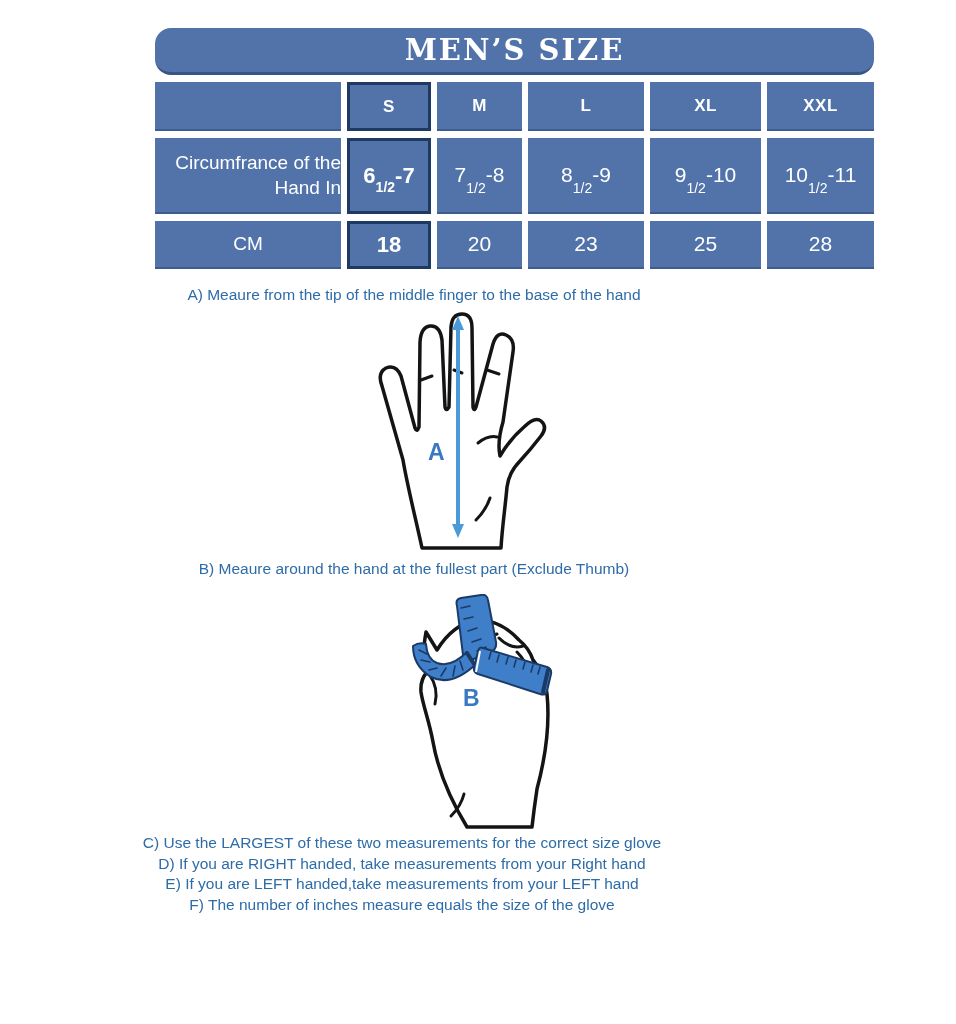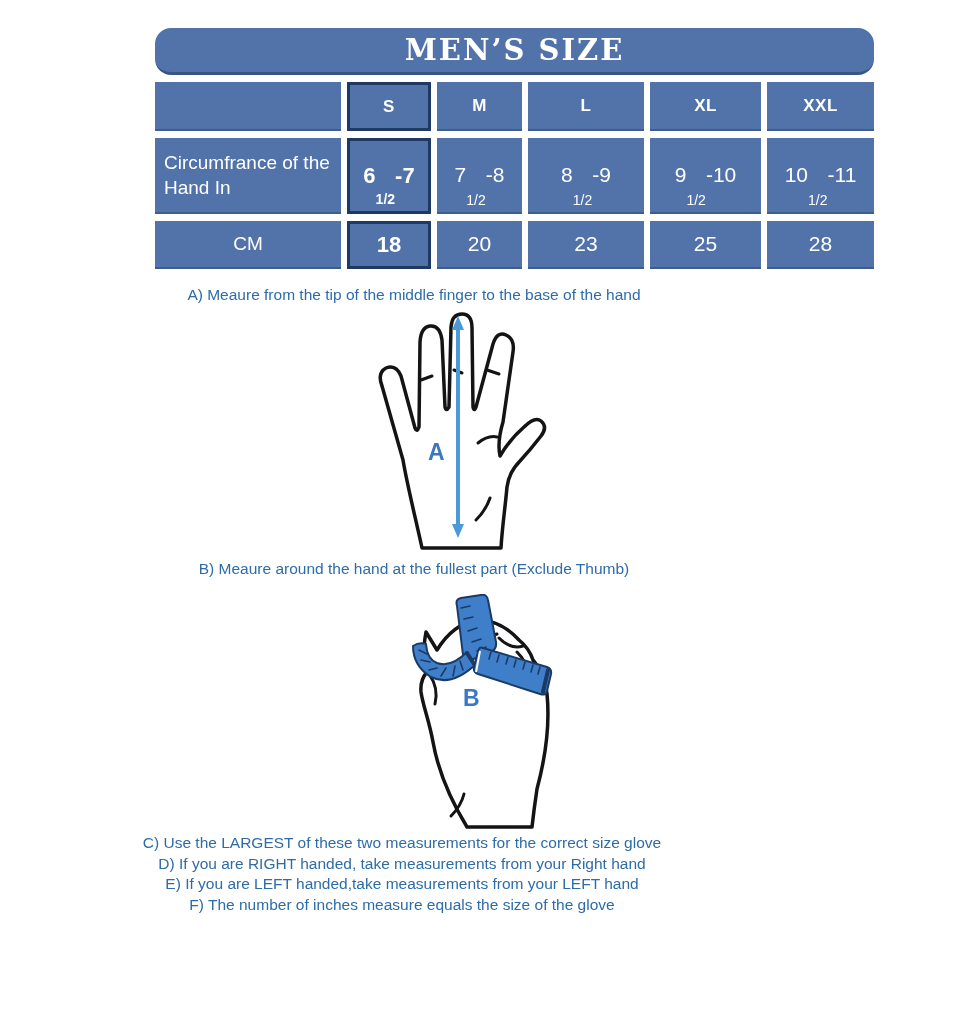--- a/index.html
+++ b/index.html
@@ -36,23 +36,23 @@
   }
   .cell.title{
     grid-column:1/-1;
     font-family:"DejaVu Serif","Liberation Serif",serif;
     font-weight:bold;font-size:29px;letter-spacing:2px;
     border-bottom:3px solid rgba(20,40,80,0.40);
     border-radius:16px;
   }
   .cell.colhead{font-weight:bold;font-size:17px;letter-spacing:0.5px;}
   .cell.row-label{font-size:19px;line-height:1.32;}
-  .cell.row-label.left{justify-content:flex-start;text-align:left;padding-left:9px;}
+  .cell.row-label.left{justify-content:flex-start;text-align:right;padding-left:9px;}
   .cell.value{font-size:21px;}
-  .cell.value .small{font-size:14px;align-self:flex-end;padding-bottom:4px;}
+  .cell.value .small{font-size:14px;align-self:flex-end;padding-bottom:16px;}
   .cell.bold{font-weight:bold;font-size:22px;}
   .cell.hl{border:3px solid var(--hl-border);}
 
   
   .instr{
     position:absolute;left:0;width:828px;text-align:center;
     color:var(--text-blue);font-size:15.5px;
   }
   .instr.a{top:286px;}
   .instr.b{top:560px;}

